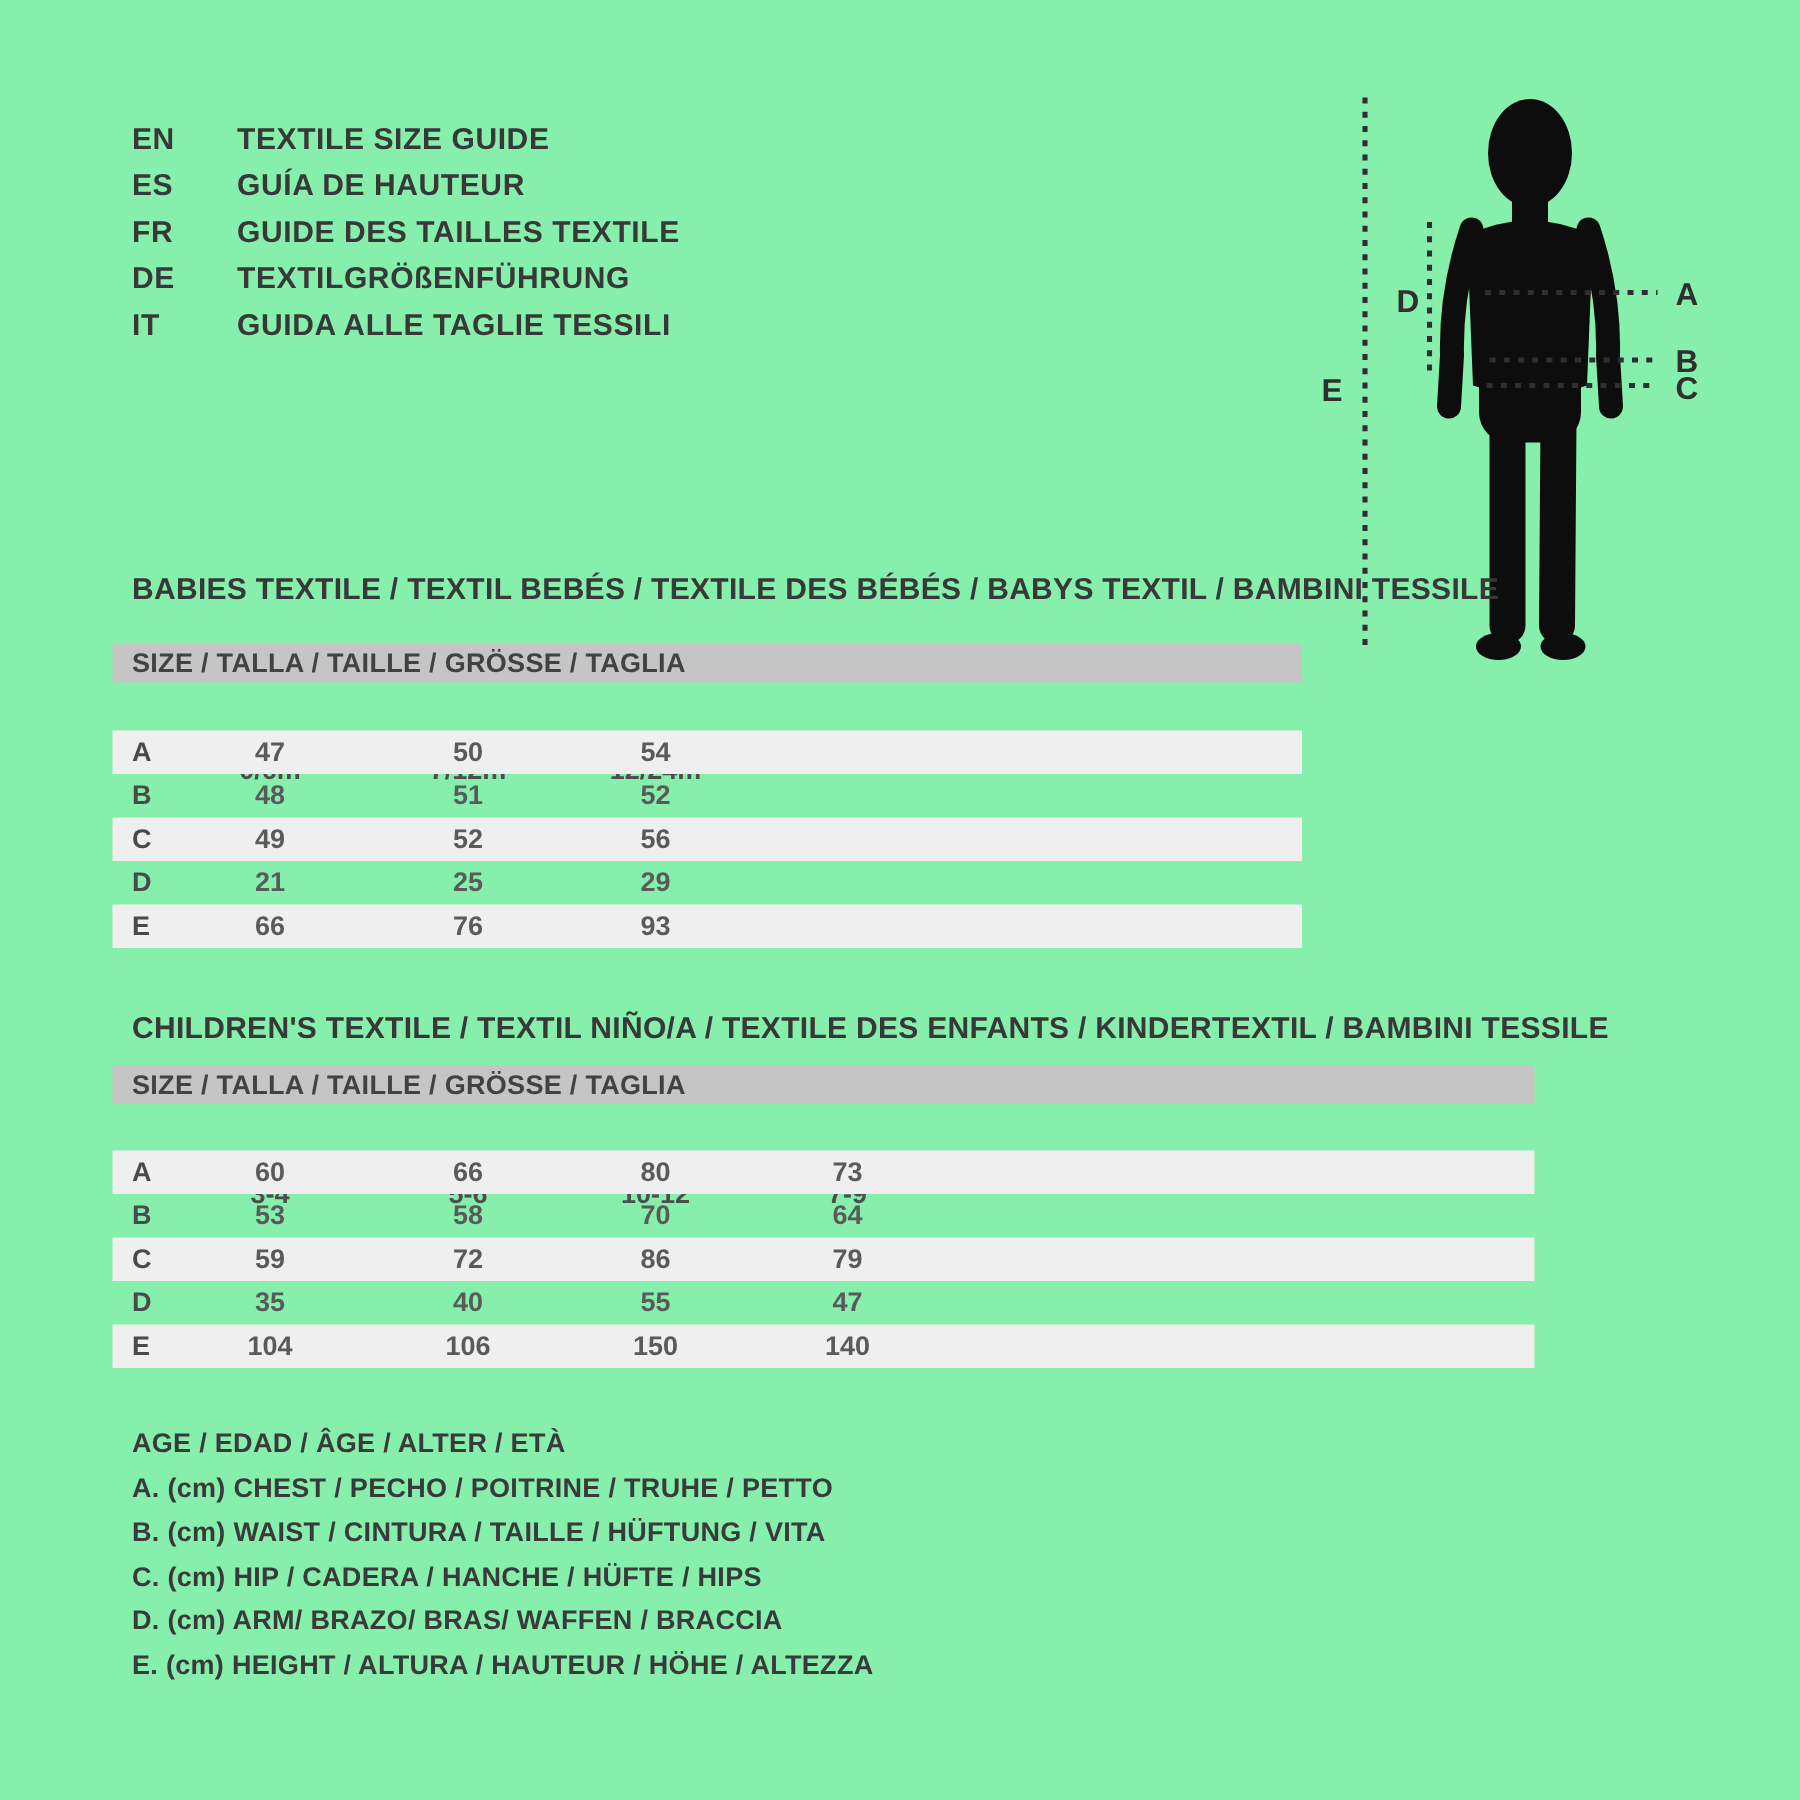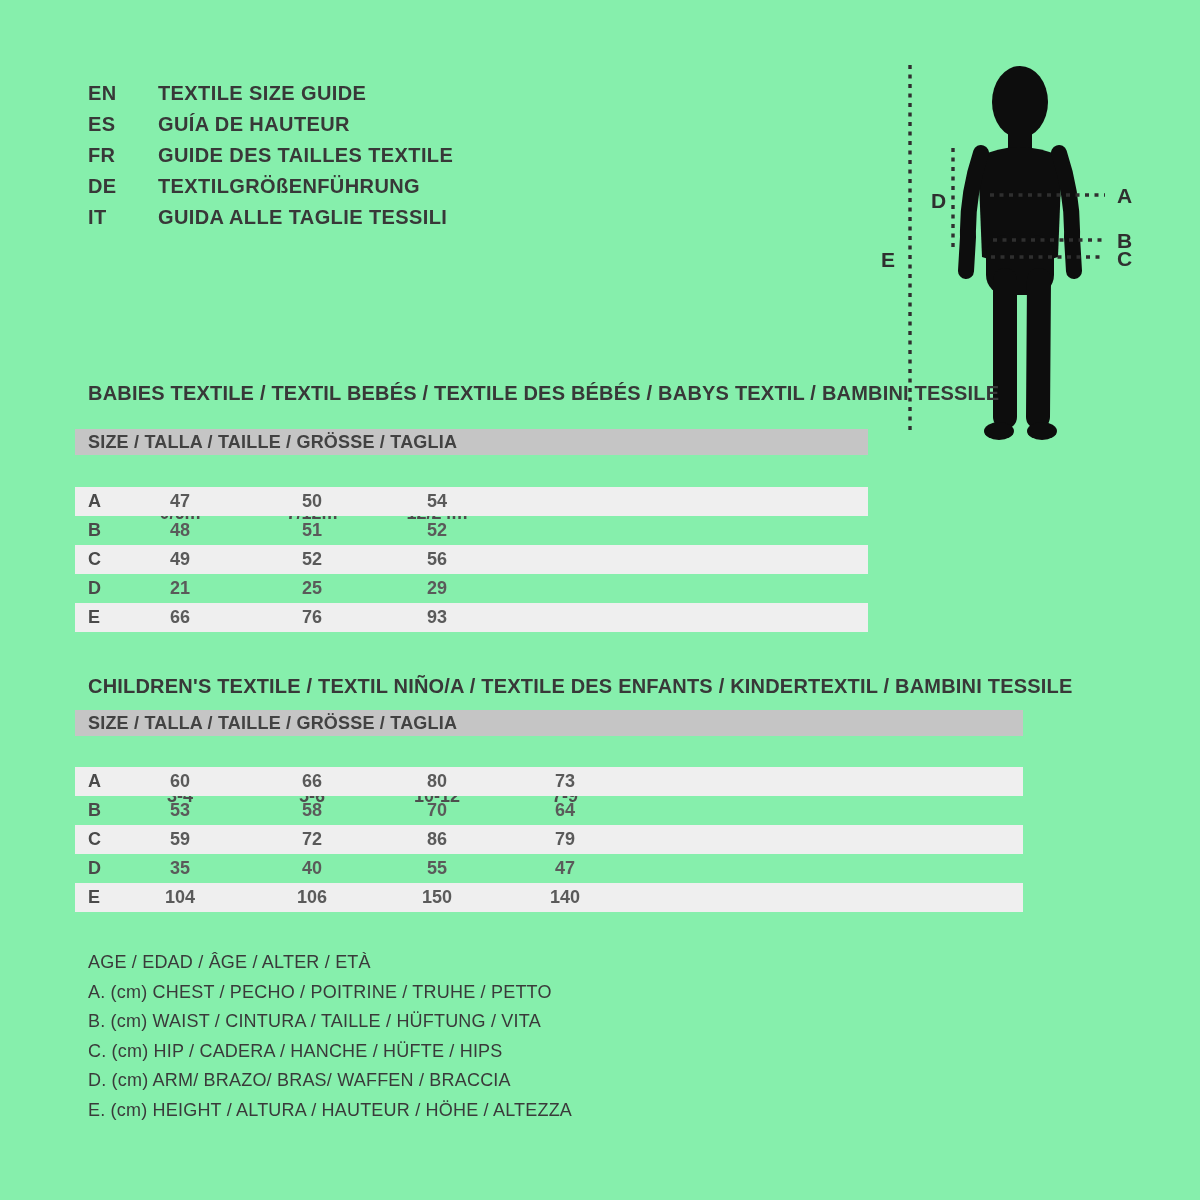--- a/index.html
+++ b/index.html
@@ -38,21 +38,21 @@
   .cell.num { justify-content:center; color:#5a5a5a; }
   .c1 { left:65px;  width:80px; }
   .c2 { left:197px; width:80px;text-align:right; }
   .c3 { left:322px; width:80px; }
   .c4 { left:450px; width:80px; }
   .thead .cell { color:#4d4d4d;margin-top:44px; }
 
   
   .legend { position:absolute; left:88px; top:948px; }
   .legend-line { height:29.5px; display:flex; align-items:center;
-    font-weight:400; font-size:18px; color:#3a3a3a; letter-spacing:.2px; white-space:nowrap; }
+    font-weight:700; font-size:18px; color:#3a3a3a; letter-spacing:.2px; white-space:nowrap; }
 
   .fig-label { font-family:"Liberation Sans", sans-serif; font-weight:700; font-size:21px; fill:#2f2f2f; }
 </style>
 </head>
 <body>
 
 <div class="page">
 
   <div class="lang-list">
     <div class="lang-row">

